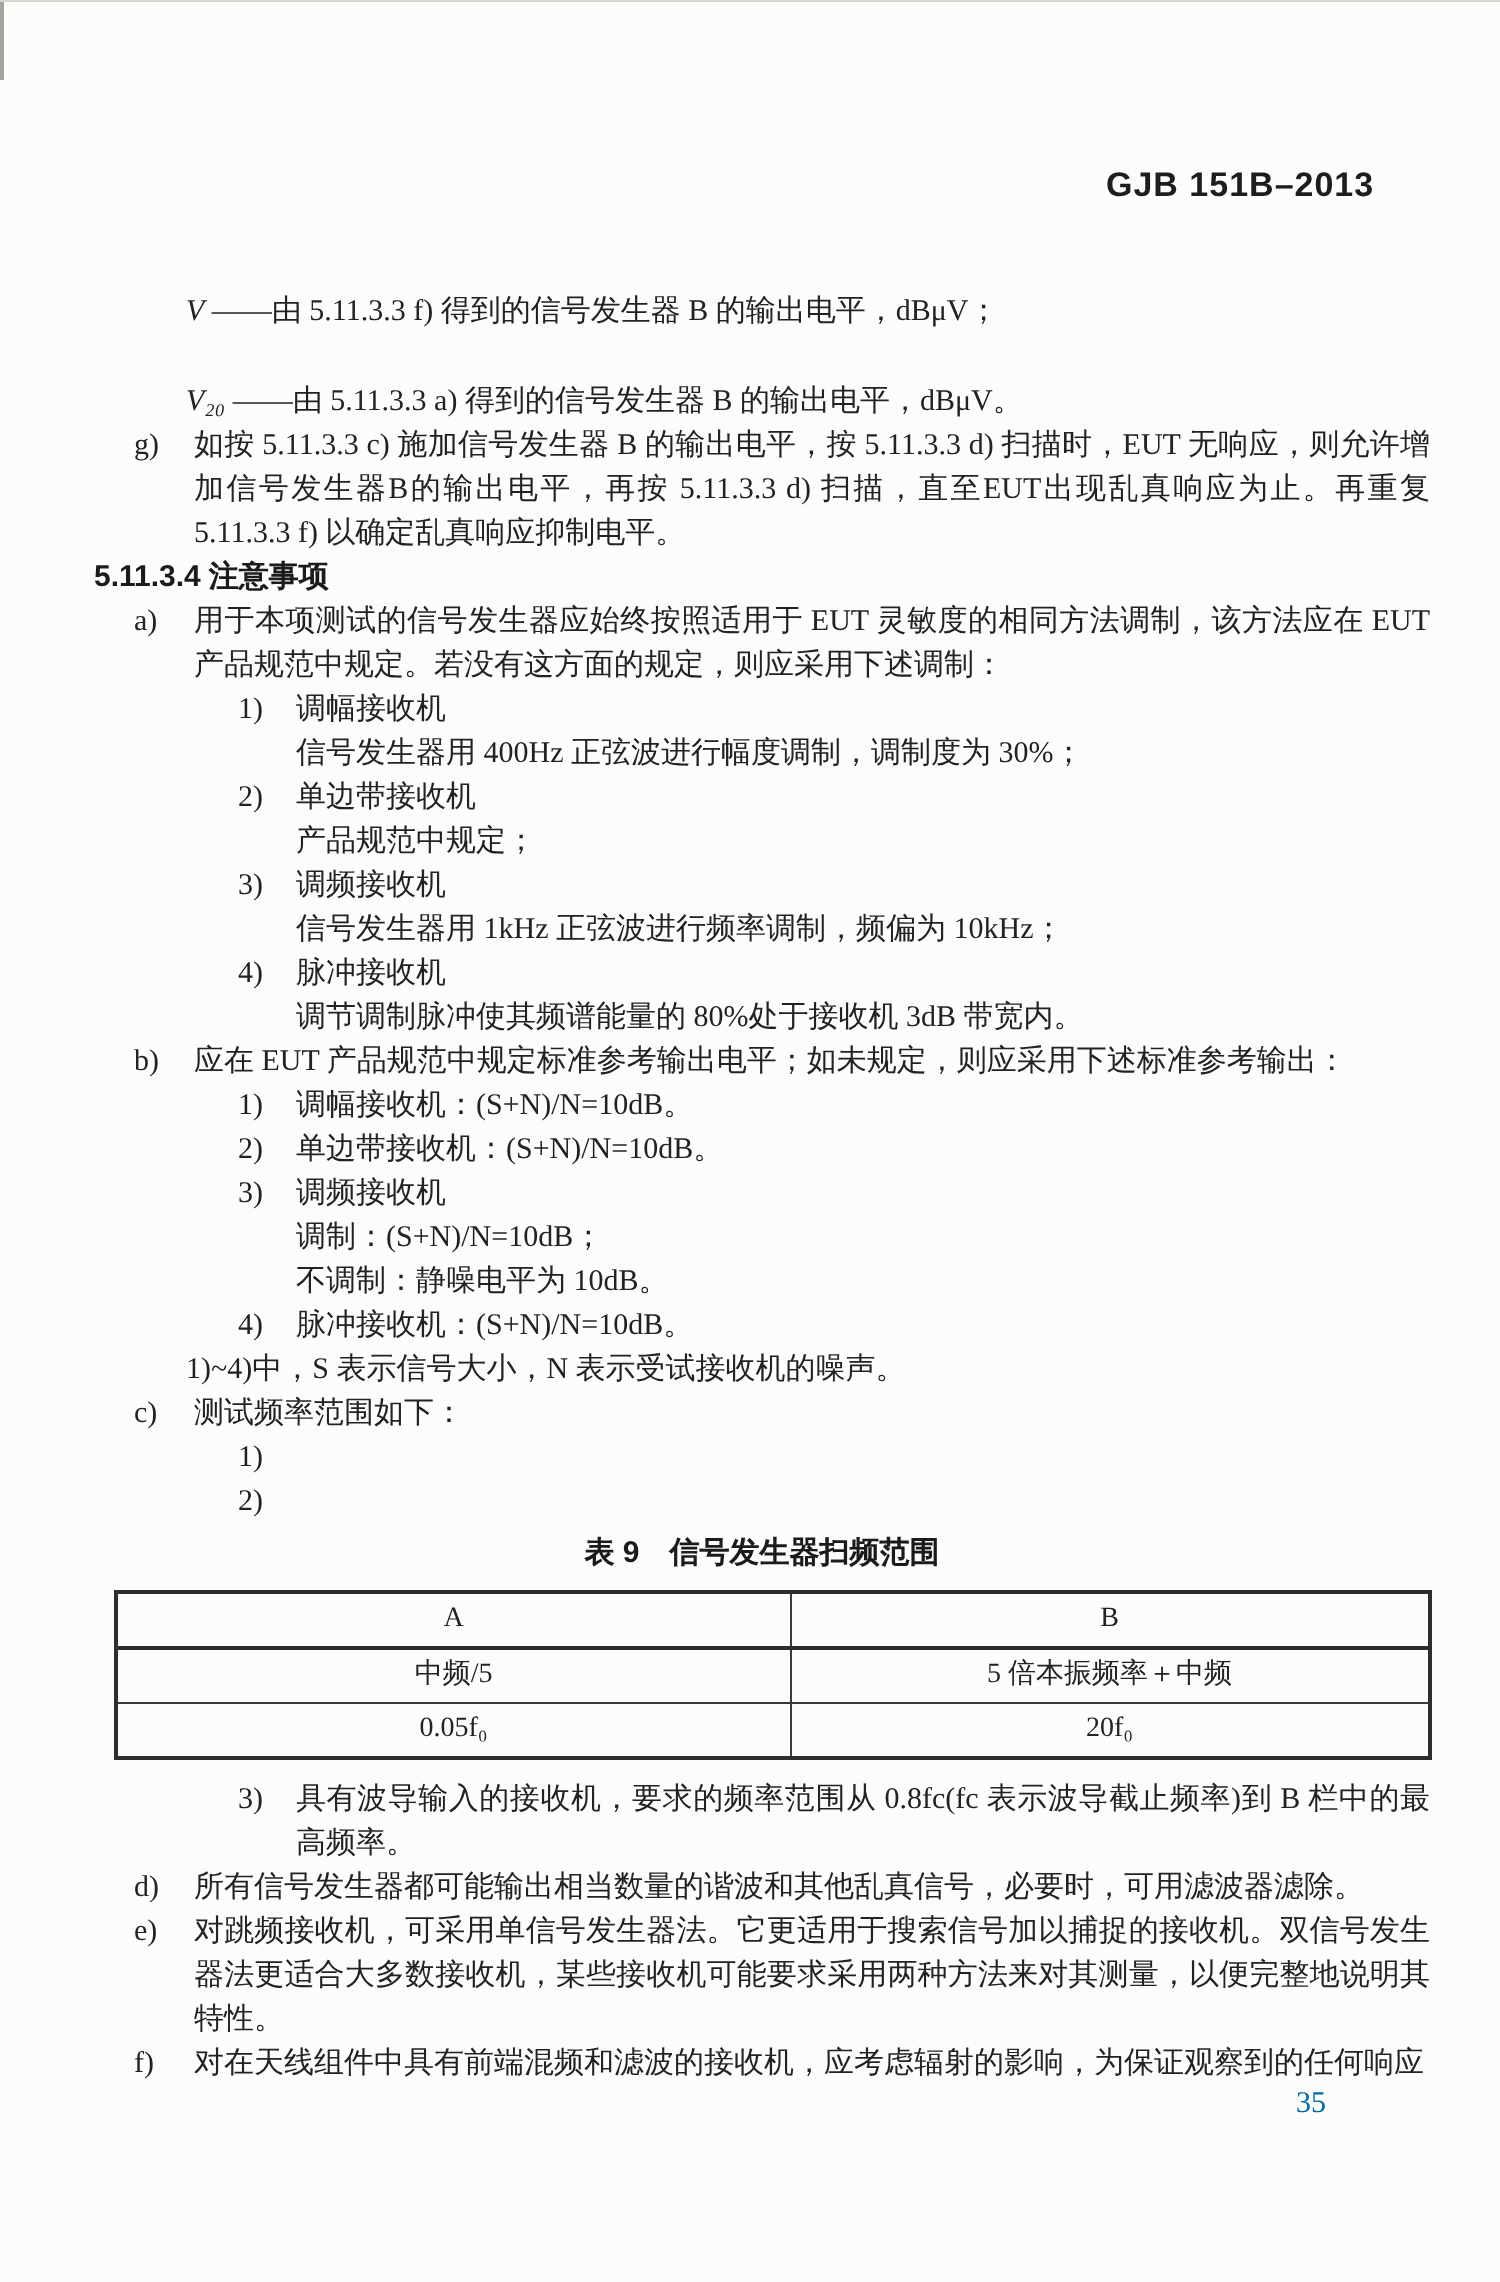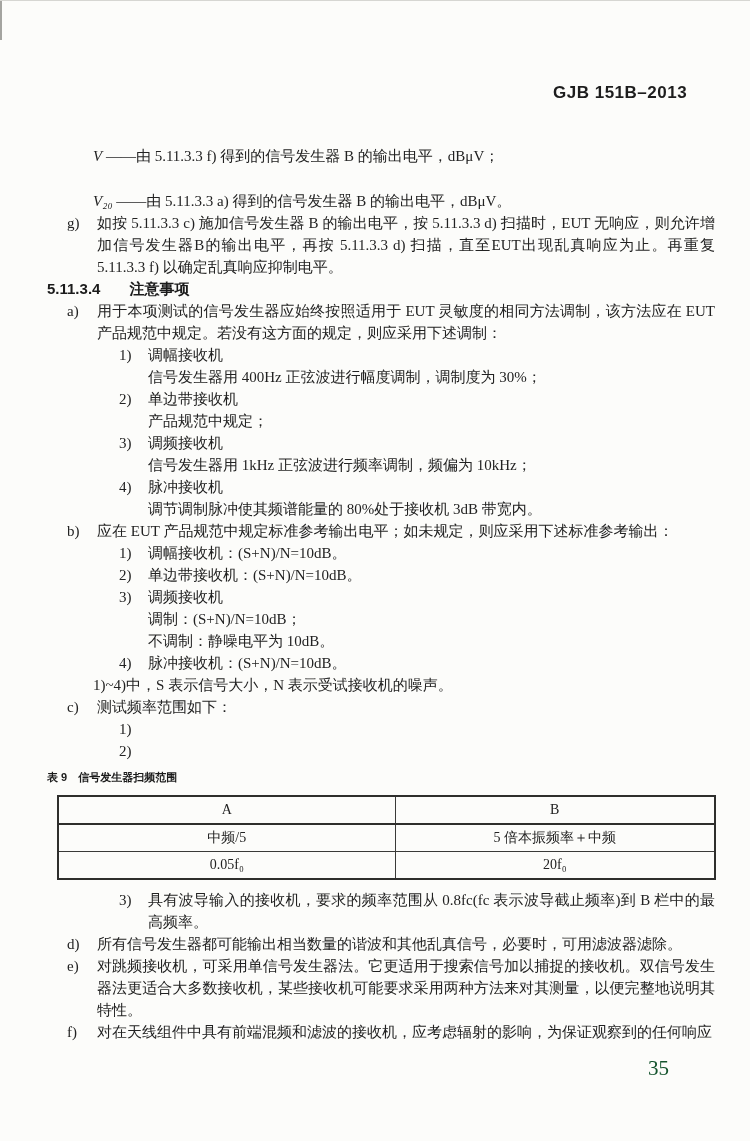--- a/index.html
+++ b/index.html
@@ -55,27 +55,28 @@
   .sub { padding-left: 72px; }
   .sub .mk { flex: none; width: 29px; }
   .sub-detail { padding-left: 101px; }
   .note { padding-left: 46px; }
   .heading {
     font-family: "Liberation Sans", "DejaVu Sans", sans-serif;
     font-weight: bold;
     font-size: 15px;
     color: #1b1b1b;
   }
-  .heading .h-num { margin-right: 29px; }
+  .heading .h-num { margin-right: 4px; }
   .tx { flex: 1 1 auto; }
   .tbl-caption {
     margin: 4px 0 7px 0;
+    text-align: center;
     font-family: "Liberation Sans", "DejaVu Sans", sans-serif;
     font-weight: bold;
-    font-size: 11px;
+    font-size: 15px;
     color: #1b1b1b;
   }
   table.tbl {
     margin-left: 10px;
     width: 659px;
     border-collapse: collapse;
     border: 2px solid #2e2e2c;
     margin-bottom: 9px;
   }
   table.tbl th, table.tbl td {
@@ -86,23 +87,22 @@
     font-weight: normal;
     font-size: 14px;
     padding: 0;
     color: #222;
   }
   table.tbl tr.hdr th { border-bottom: 2px solid #2e2e2c; }
   .page-num {
     position: absolute;
     top: 1044px;
     left: 648px;
-    font-size: 21px;
-    color: #14532d;
-    margin-top: 12px;
+    font-size: 15px;
+    color: #0369a1;
   }
 </style>
 </head>
 <body>
 
 <div class="page">
 
   <div class="doc-header">GJB 151B–2013</div>
 
   <div class="content">

